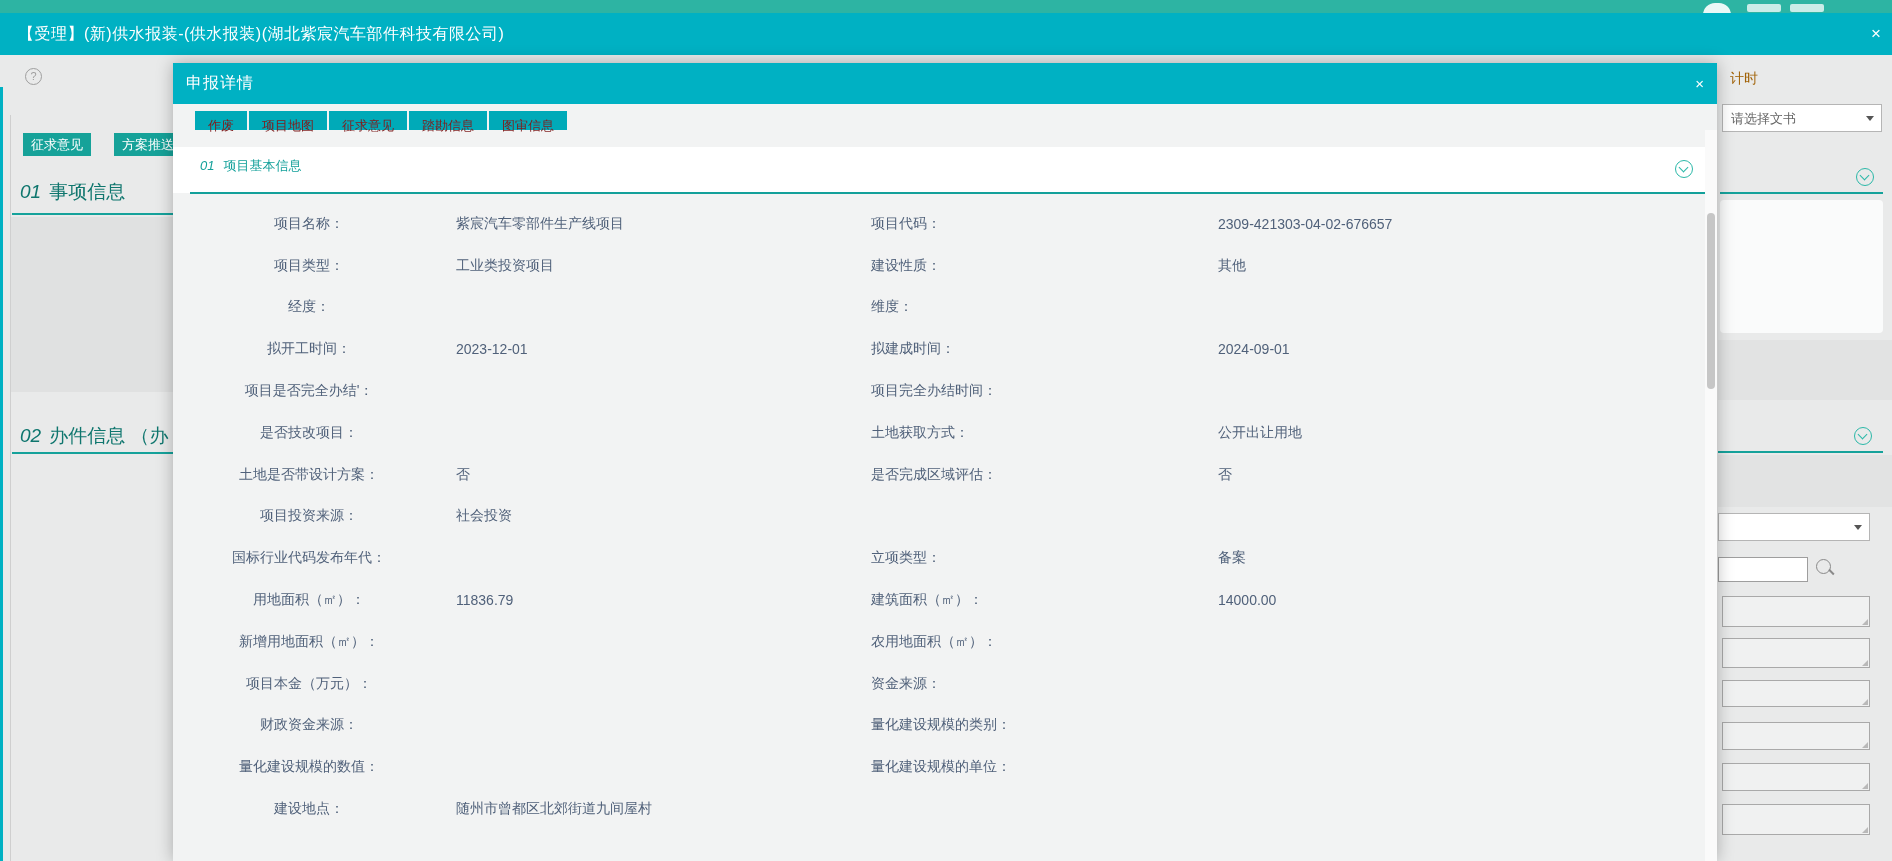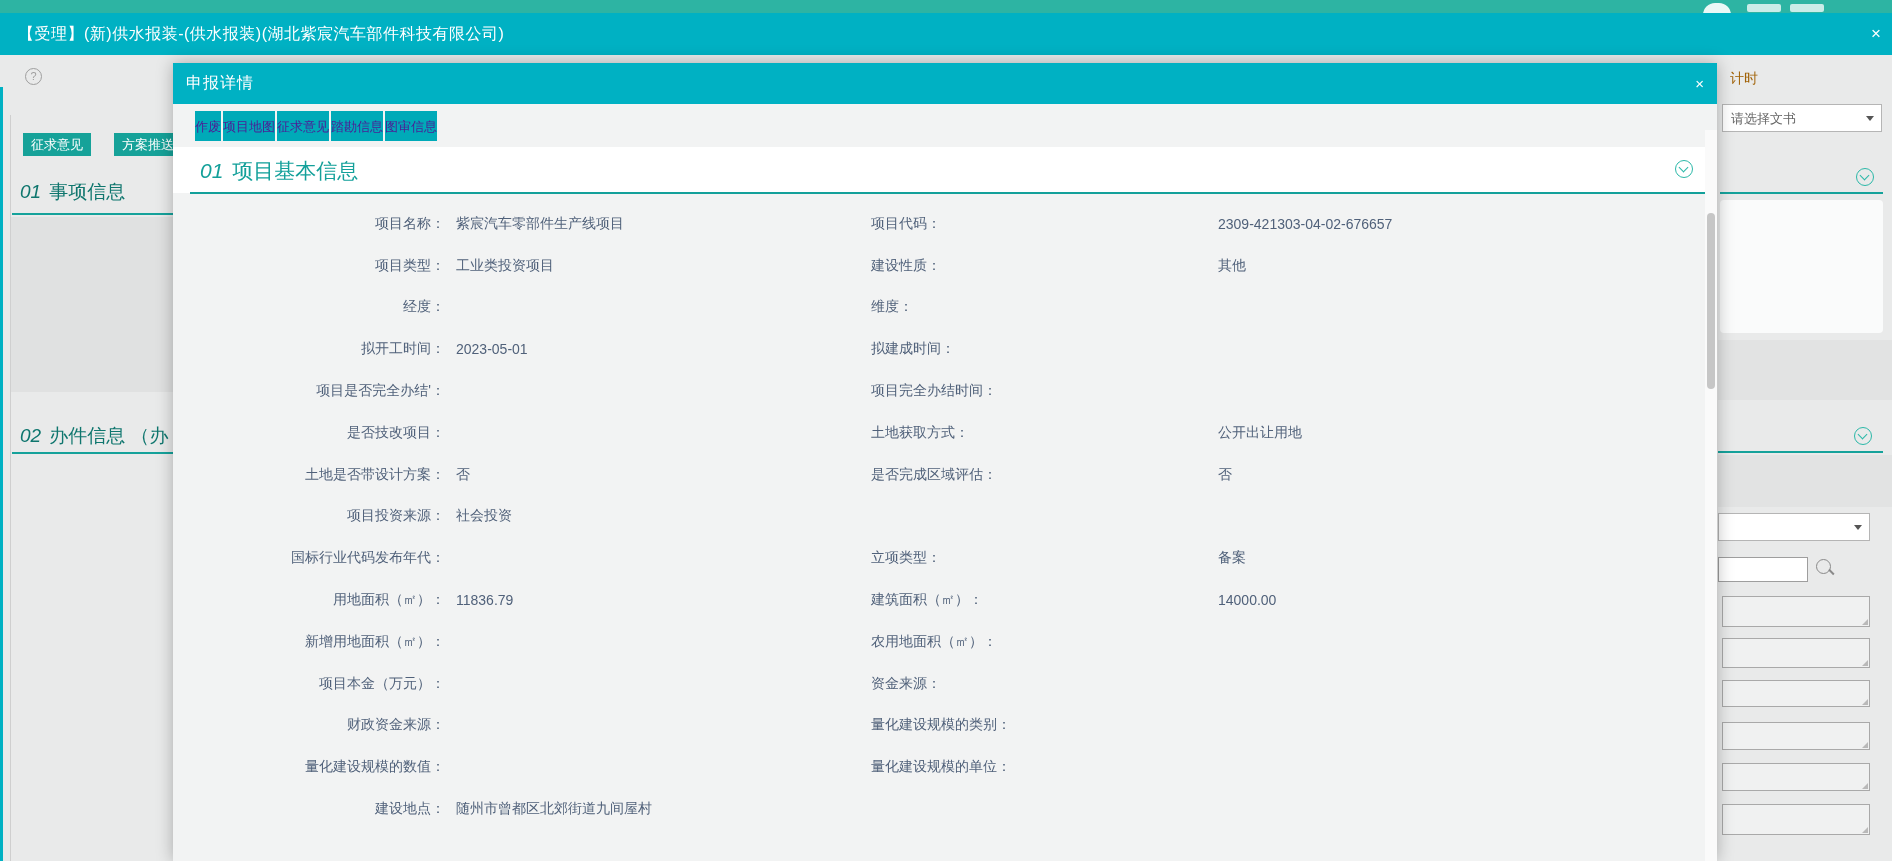--- a/index.html
+++ b/index.html
@@ -64,30 +64,30 @@
   .rta::after{content:'';position:absolute;right:1px;bottom:1px;width:0;height:0;
         border-left:6px solid transparent;border-bottom:6px solid #b9b9b9}
 
   
   .modal{position:absolute;left:173px;top:63px;width:1544px;height:798px;z-index:5;
          background:#f2f3f3;box-shadow:0 0 16px rgba(0,0,0,.28)}
   .mhead{position:absolute;left:0;top:0;width:100%;height:41px;background:#00b1c3}
   .mhead .mt{position:absolute;left:13px;top:10px;color:#fff;font-size:16px;letter-spacing:1px}
   .mhead .winx{right:13px;top:12px;font-size:15px}
   .tabs{position:absolute;left:22px;top:48px;display:flex;gap:2px}
-  .tab{height:30px;line-height:29px;padding:0 0;background:#00aab8;color:#4c1d95;
+  .tab{height:19px;line-height:29px;padding:0 13px;background:#00aab8;color:#7f1d1d;
        font-size:13px;border:none;cursor:pointer;white-space:nowrap}
   .band{position:absolute;left:0;top:84px;width:1533px;height:46px;background:#fff}
-  .band .sec{position:absolute;left:27px;top:10px;font-size:21px;color:#13a09a}
+  .band .sec{position:absolute;left:27px;top:10px;font-size:13px;color:#13a09a}
   .band .sec i{font-style:italic;margin-right:9px}
   .band .chevc{left:1502px;top:13px;cursor:pointer}
   .mdivider{position:absolute;left:17px;top:129px;width:1516px;height:2px;background:#13a09a}
   .fields{position:absolute;left:0;top:140px;width:1533px}
   .frow{height:41.8px;display:flex;align-items:center;font-size:14px}
-  .l-lbl{width:272px;text-align:right;white-space:nowrap;flex:none}
+  .l-lbl{width:272px;text-align:center;white-space:nowrap;flex:none}
   .l-val{margin-left:11px;width:415px;text-align:left;white-space:nowrap;flex:none}
   .r-lbl{width:319px;text-align:left;white-space:nowrap;flex:none}
   .r-val{margin-left:28px;flex:1;white-space:nowrap}
   .mscroll-track{position:absolute;right:0;top:67px;width:12px;height:731px;background:#fafafa}
   .mscroll{position:absolute;right:2px;top:83px;width:8px;height:176px;background:#c6c6c6;border-radius:4px;cursor:pointer}
 </style>
 </head>
 <body>
 
 <div class="topstrip">
@@ -178,22 +178,23 @@
         <span class="r-val">其他</span>
       </div>
       <div class="frow">
         <span class="l-lbl">经度：</span>
         <span class="l-val"></span>
         <span class="r-lbl">维度：</span>
         <span class="r-val"></span>
       </div>
       <div class="frow">
         <span class="l-lbl">拟开工时间：</span>
-        <span class="l-val">2023-05-01</span>
+        <span class="l-val">2023-12-01</span>
         <span class="r-lbl">拟建成时间：</span>
+        <span class="r-val">2024-09-01</span>
       </div>
       <div class="frow">
         <span class="l-lbl">项目是否完全办结'：</span>
         <span class="l-val"></span>
         <span class="r-lbl">项目完全办结时间：</span>
         <span class="r-val"></span>
       </div>
       <div class="frow">
         <span class="l-lbl">是否技改项目：</span>
         <span class="l-val"></span>

